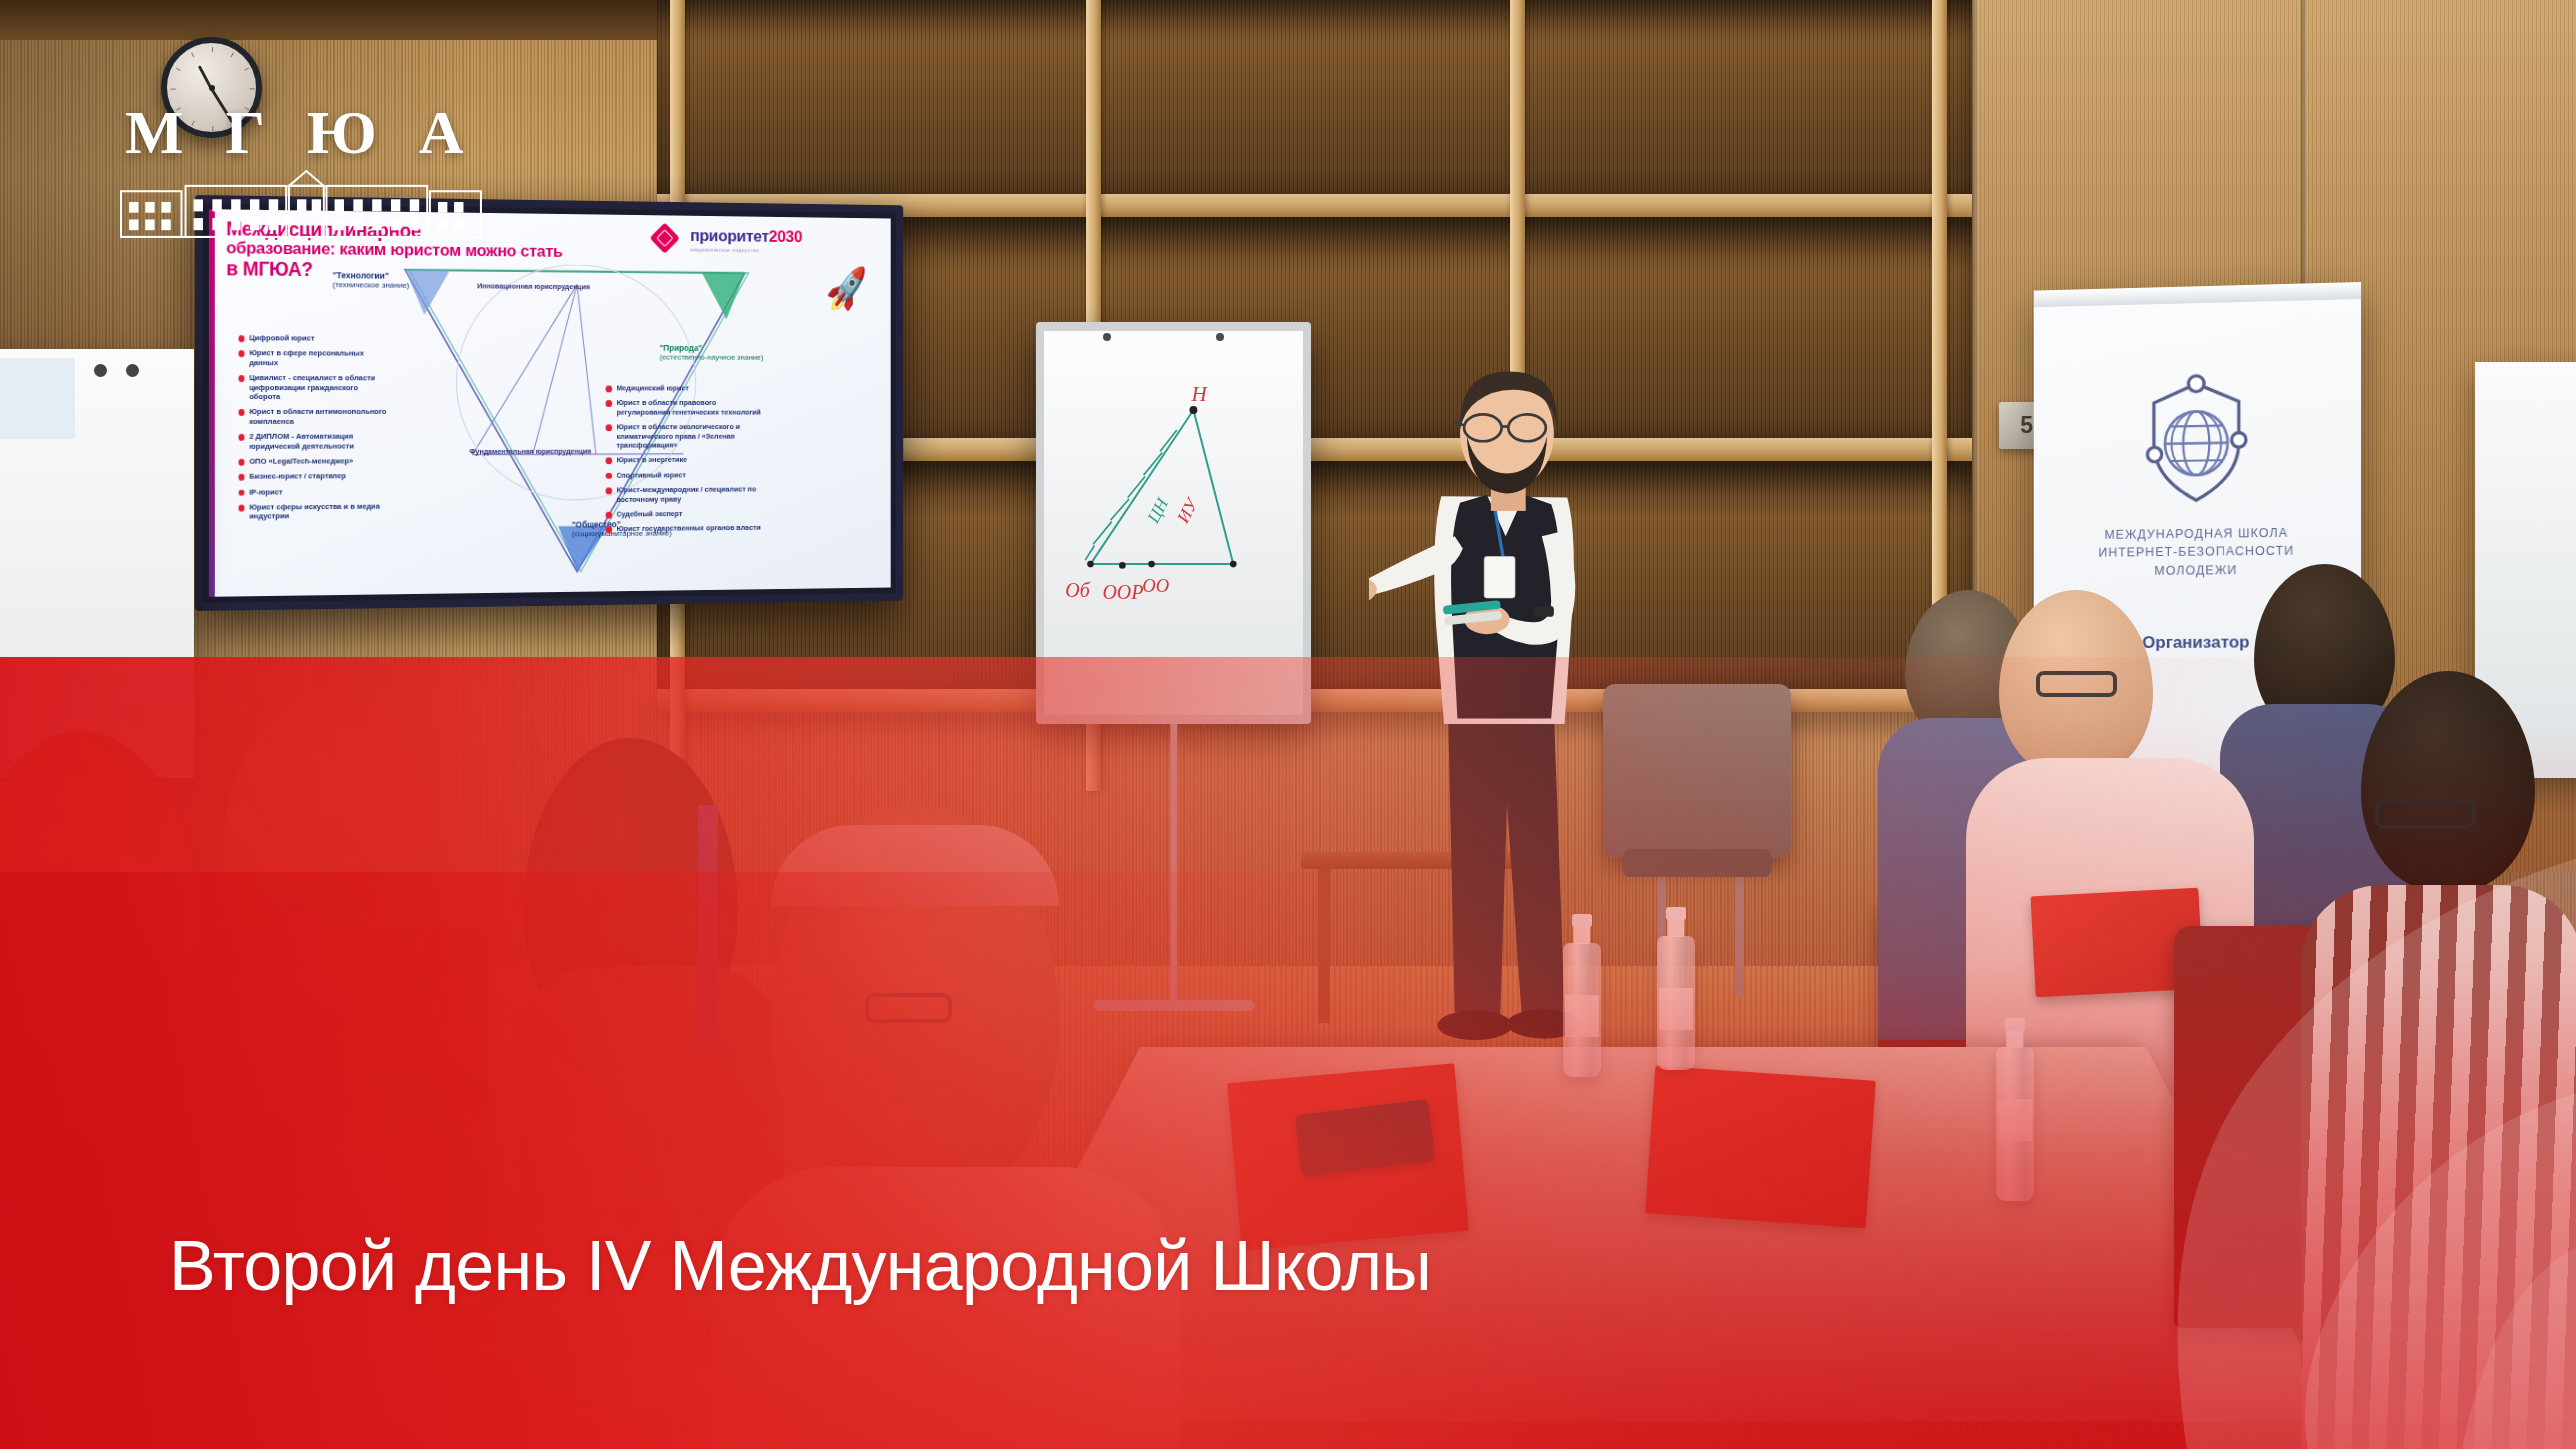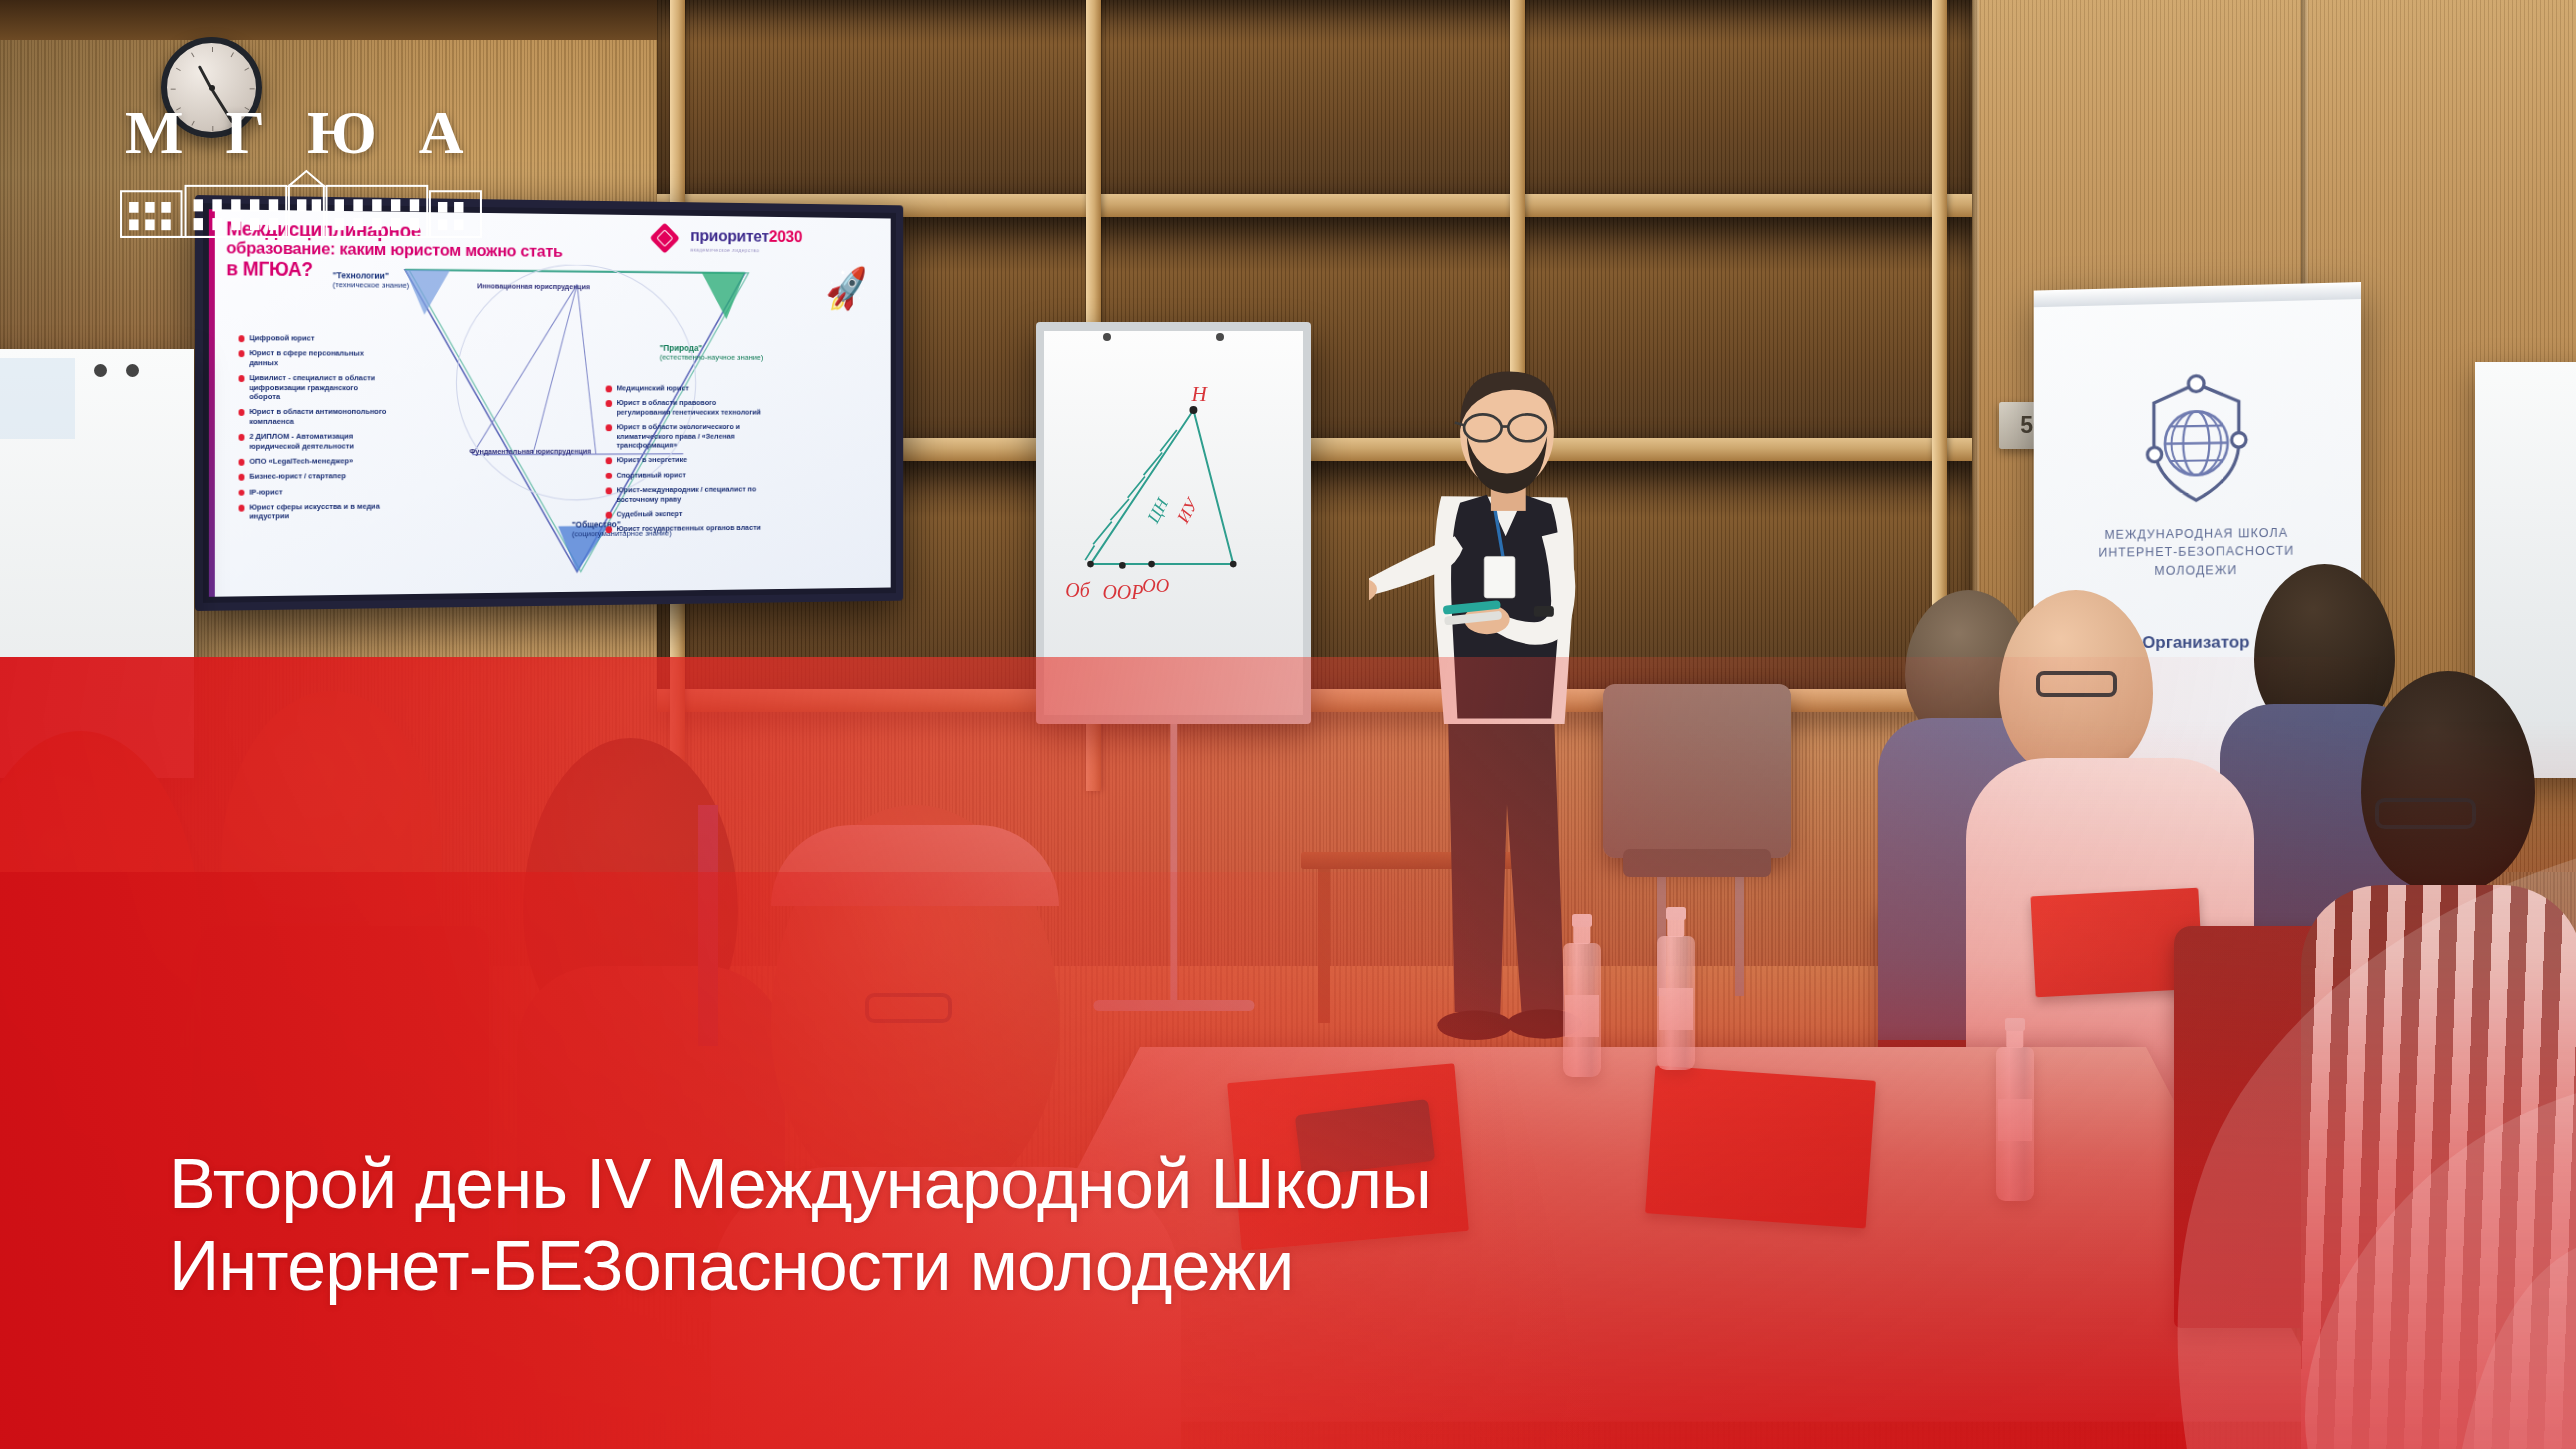--- a/index.html
+++ b/index.html
@@ -655,17 +655,16 @@
   <div class="red-wash2"></div>
 
   <svg class="swoosh" style="right:0;bottom:0;width:738px;height:671px;" viewBox="0 0 1100 1000">
     <path d="M1100 120 Q760 230 600 470 Q470 670 520 1000 L1100 1000 Z" fill="rgba(255,255,255,.16)"></path>
     <path d="M1100 470 Q880 540 760 740 Q680 880 700 1000 L1100 1000 Z" fill="rgba(255,255,255,.13)"></path>
     <path d="M1100 700 Q980 760 930 1000 L1100 1000 Z" fill="rgba(255,255,255,.10)"></path>
   </svg>
 
   <div class="caption">
     <span class="l1">Второй день IV Международной Школы</span>
-    <span class="l2">Интернет-БЕЗопасности молодежи</span>
   </div>
 
 </div>
 
 
 </body></html>

